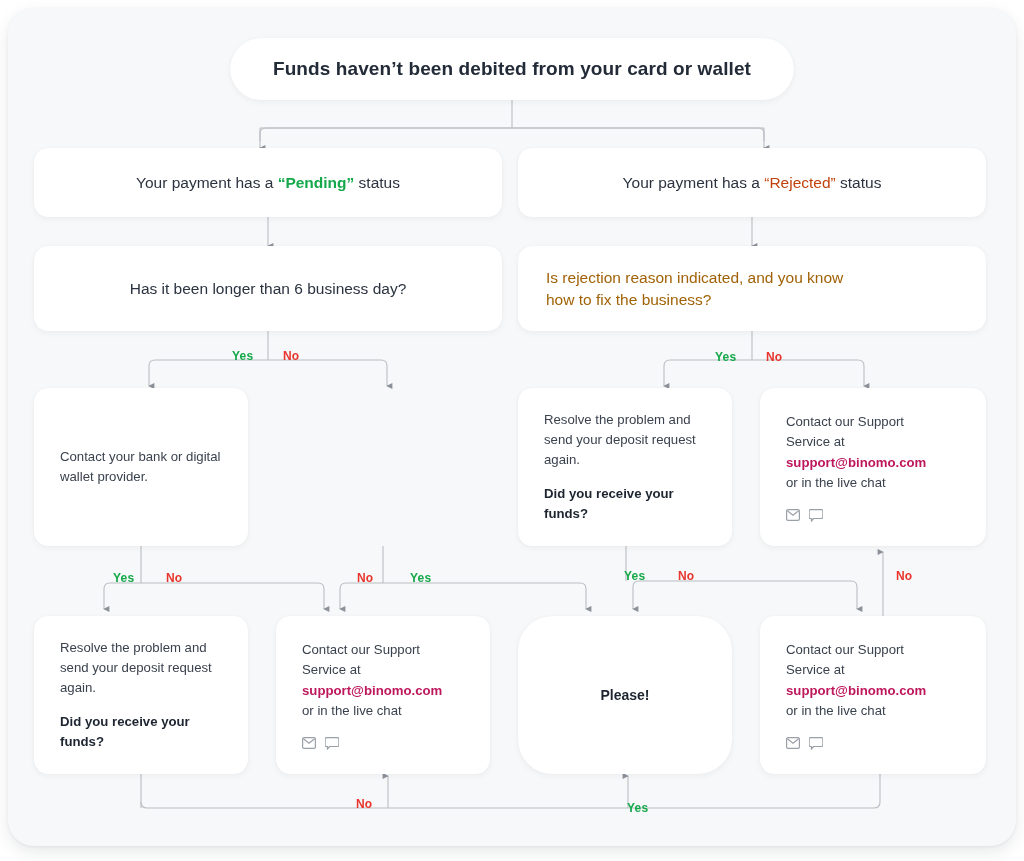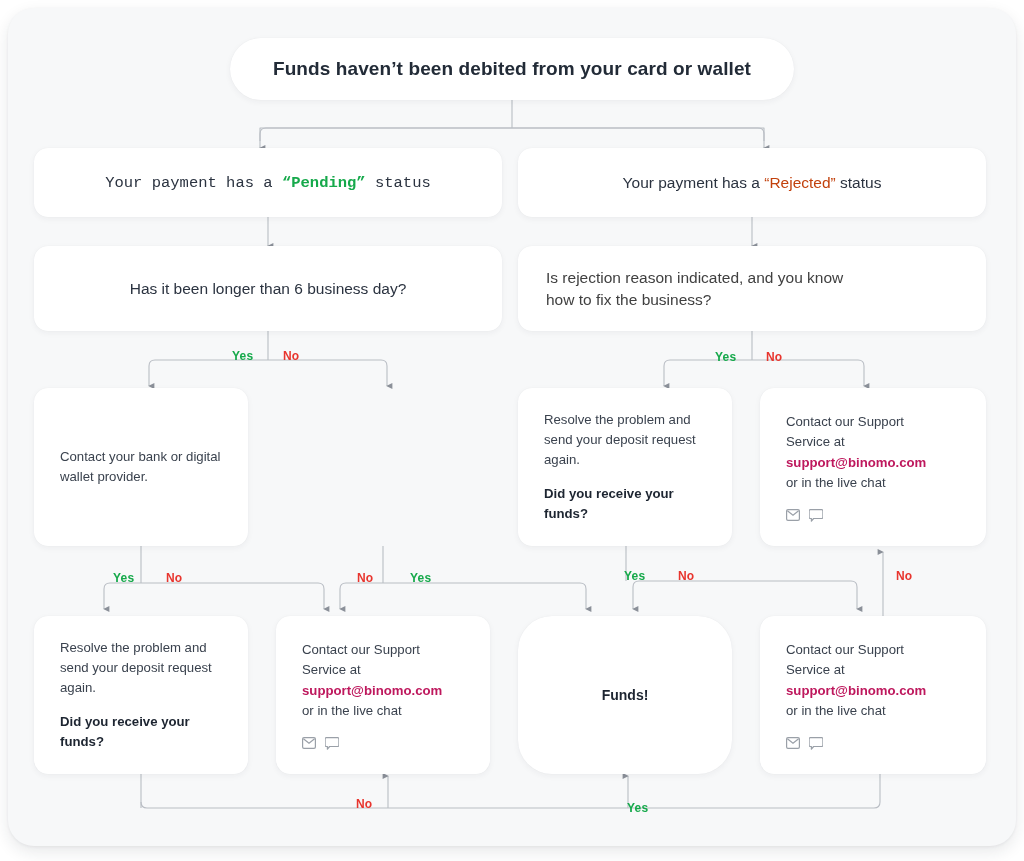--- a/index.html
+++ b/index.html
@@ -36,21 +36,21 @@
     border-radius: 48px;
     align-items: center;
     text-align: center;
   }
   .node-title .t {
     font-size: 19px; font-weight: bold; color: #222b37; letter-spacing: 0.1px;
   }
   .node-center { align-items: center; text-align: center; }
   .node-center .t { font-size: 15.5px; color: #2b3340; }
   .node-left { align-items: flex-start; text-align: left; }
-  .node-left .t { font-size: 15.5px; color: #404040; line-height: 1.42; }
+  .node-left .t { font-size: 15.5px; color: #a16207; line-height: 1.42; }
   .node-pad-l { padding-left: 28px; padding-right: 20px; }
   .node-pad-l2 { padding-left: 26px; padding-right: 18px; }
   .body-txt {
     font-size: 13.2px; color: #3a424e; line-height: 1.52;
   }
   .q-txt {
     font-size: 13.2px; color: #1d2531; font-weight: bold; line-height: 1.5;
     margin-top: 14px;
   }
   .link-mail { color: #be185d; font-weight: bold; }
@@ -131,21 +131,21 @@
 
       <path d="M380,800 L380,768" marker-end="url(#arrow-up)"></path>
       <path d="M620,800 L620,768" marker-end="url(#arrow-up)"></path>
     </g>
   </svg>
 
   <div class="node node-title" style="left:222px; top:30px; width:564px; height:62px;">
     <span class="t">Funds haven’t been debited from your card or wallet</span>
   </div>
 
-  <div class="node node-center" style="left:26px; top:140px; width:468px; height:69px;font-family:Liberation Mono, monospace;">
+  <div class="node node-center" style="left:26px; top:140px; width:468px; height:69px;">
     <div class="t">
       <span>Your payment has a </span><span class="status-green">“Pending”</span><span> status</span>
     </div>
   </div>
 
   <div class="node node-center" style="left:510px; top:140px; width:468px; height:69px;">
     <div class="t">
       <span>Your payment has a </span><span class="status-red">“Rejected”</span><span> status</span>
     </div>
   </div>
@@ -234,21 +234,21 @@
           <path d="M1.3,0.6 L12.7,0.6 a1.2,1.2 0 0 1 1.2,1.2 L13.9,8.3
                    a1.2,1.2 0 0 1 -1.2,1.2 L4.6,9.5 L2.4,12.2 L2.4,9.5
                    L1.3,9.5 a1.2,1.2 0 0 1 -1.2,-1.2 L0.1,1.8
                    a1.2,1.2 0 0 1 1.2,-1.2 z" fill="none" stroke="#9aa0a8" stroke-width="1.2" stroke-linejoin="round"></path>
         </svg>
       </span>
     </div>
   </div>
 
   <div class="node great" style="left:510px; top:608px; width:214px; height:158px;">
-    <span class="t">Funds!</span>
+    <span class="t">Please!</span>
   </div>
 
   <div class="node node-left node-pad-l2" style="left:752px; top:608px; width:226px; height:158px;">
     <div class="body-txt">
       <span>Contact our Support</span><br>
       <span>Service at</span><br>
       <span class="link-mail">support@binomo.com</span><br>
       <span>or in the live chat</span>
     </div>
     <div class="icons">

